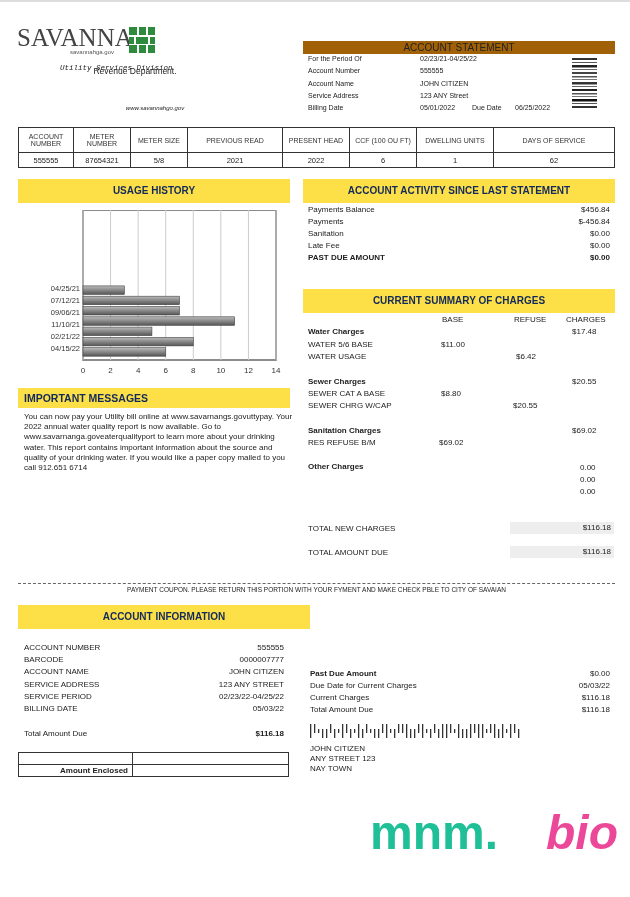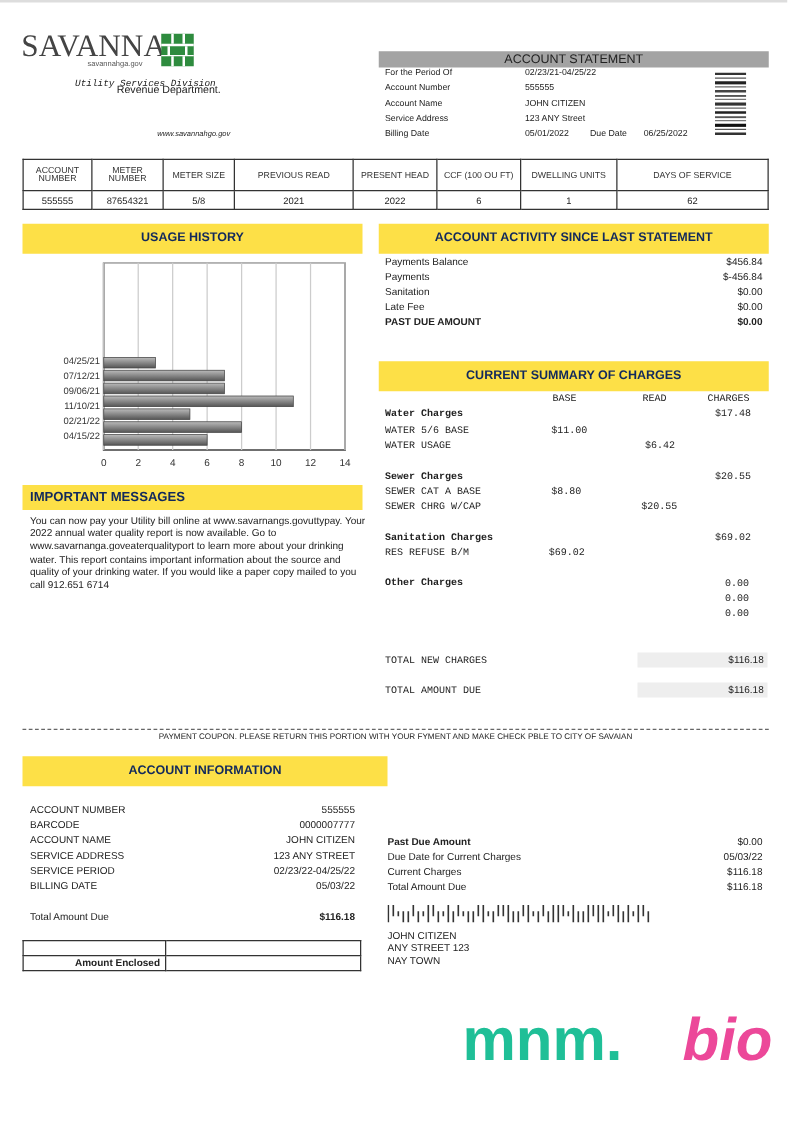--- a/index.html
+++ b/index.html
@@ -6,33 +6,33 @@
   body{width:630px;height:897px;position:relative;font-family:"Liberation Sans",sans-serif;color:#222;overflow:hidden;}
   .abs{position:absolute;}
   .topline{left:0;top:0;width:630px;height:2px;background:#ddd;}
   .logo-text{left:17px;top:24px;font-family:"Liberation Serif",serif;font-size:25px;color:#444;letter-spacing:0px;}
   .logo-sub{left:70px;top:49px;font-size:6px;color:#555;}
   .logo-mark{left:129px;top:27px;width:26px;height:26px;background:#2e8b3e;}
   .logo-mark i{position:absolute;background:#fff;}
   .dept{left:60px;top:66px;width:150px;text-align:center;font-size:8.5px;}
   .dept2{left:60px;top:64px;width:150px;text-align:left;font-size:7.5px;font-style:italic;font-family:Liberation Mono, monospace;}
   .website{left:110px;top:105px;width:90px;text-align:center;font-size:6px;font-style:italic;}
-  .stmt-title{left:303px;top:41px;width:312px;height:13px;background:#a3a3a3;text-align:center;font-size:10px;line-height:13px;}
+  .stmt-title{left:303px;top:41px;width:312px;height:13px;background:#a16207;text-align:center;font-size:10px;line-height:13px;}
   .stmt-row{left:308px;font-size:7px;}
   .stmt-val{left:420px;font-size:7px;}
   .barcode-v{left:572px;top:58px;width:25px;height:50px;}
   table.meter{position:absolute;left:18px;top:127px;width:597px;border-collapse:collapse;font-size:7.5px;}
   table.meter td{border:1px solid #333;text-align:center;padding:1px 2px;height:12px;}
   table.meter tr.hdr td{height:22px;font-size:7px;color:#333;}
   .bluebar{background:#fde047;color:#12295c;font-weight:bold;text-align:center;}
   .chart-box{left:38px;top:210px;width:245px;height:170px;}
   .msg{left:24px;top:412px;width:270px;font-size:8px;line-height:10.2px;}
   .act-row{left:308px;width:302px;font-size:8px;height:12px;}
   .act-row span.v{position:absolute;right:0;}
-  .sum{font-size:8px;position:absolute;font-family:Liberation Mono, monospace;}
+  .sum{font-size:8px;position:absolute;}
   .b{font-weight:bold;}
   .total-box{left:510px;width:104px;height:12px;background:#eee;text-align:right;font-size:8px;line-height:12px;padding-right:0;}
   .dash{left:18px;top:583px;width:597px;border-top:1px dashed #666;}
   .coupon{left:18px;top:586px;width:597px;text-align:center;font-size:6.5px;}
   .ai-row{left:24px;width:260px;font-size:8px;}
   .ai-row span.v{position:absolute;right:0;}
   table.enc{position:absolute;left:18px;top:752px;width:271px;border-collapse:collapse;font-size:8px;}
   table.enc td{border:1px solid #333;height:11px;padding:0 4px;text-align:right;}
   .pd-row{left:310px;width:300px;font-size:8px;}
   .pd-row span.v{position:absolute;right:0;}
@@ -162,21 +162,21 @@
 
 <div class="abs bluebar" style="left:303px;top:179px;width:312px;height:24px;line-height:24px;font-size:10px">ACCOUNT ACTIVITY SINCE LAST STATEMENT</div>
 <div class="abs act-row" style="top:205px"><span>Payments  Balance</span><span class="v">$456.84</span></div>
 <div class="abs act-row" style="top:217px"><span>Payments</span><span class="v">$-456.84</span></div>
 <div class="abs act-row" style="top:229px"><span>Sanitation</span><span class="v">$0.00</span></div>
 <div class="abs act-row" style="top:241px"><span>Late Fee</span><span class="v">$0.00</span></div>
 <div class="abs act-row b" style="top:253px"><span>PAST DUE AMOUNT</span><span class="v">$0.00</span></div>
 
 <div class="abs bluebar" style="left:303px;top:289px;width:312px;height:24px;line-height:24px;font-size:10px">CURRENT SUMMARY OF CHARGES</div>
 <div class="sum" style="left:442px;top:315px">BASE</div>
-<div class="sum" style="left:514px;top:315px">READ</div>
+<div class="sum" style="left:514px;top:315px">REFUSE</div>
 <div class="sum" style="left:566px;top:315px">CHARGES</div>
 
 <div class="sum b" style="left:308px;top:327px">Water Charges</div>
 <div class="sum" style="left:572px;top:327px">$17.48</div>
 <div class="sum" style="left:308px;top:340px">WATER 5/6 BASE</div>
 <div class="sum" style="left:441px;top:340px">$11.00</div>
 <div class="sum" style="left:308px;top:352px">WATER USAGE</div>
 <div class="sum" style="left:516px;top:352px">$6.42</div>
 
 <div class="sum b" style="left:308px;top:377px">Sewer Charges</div>

